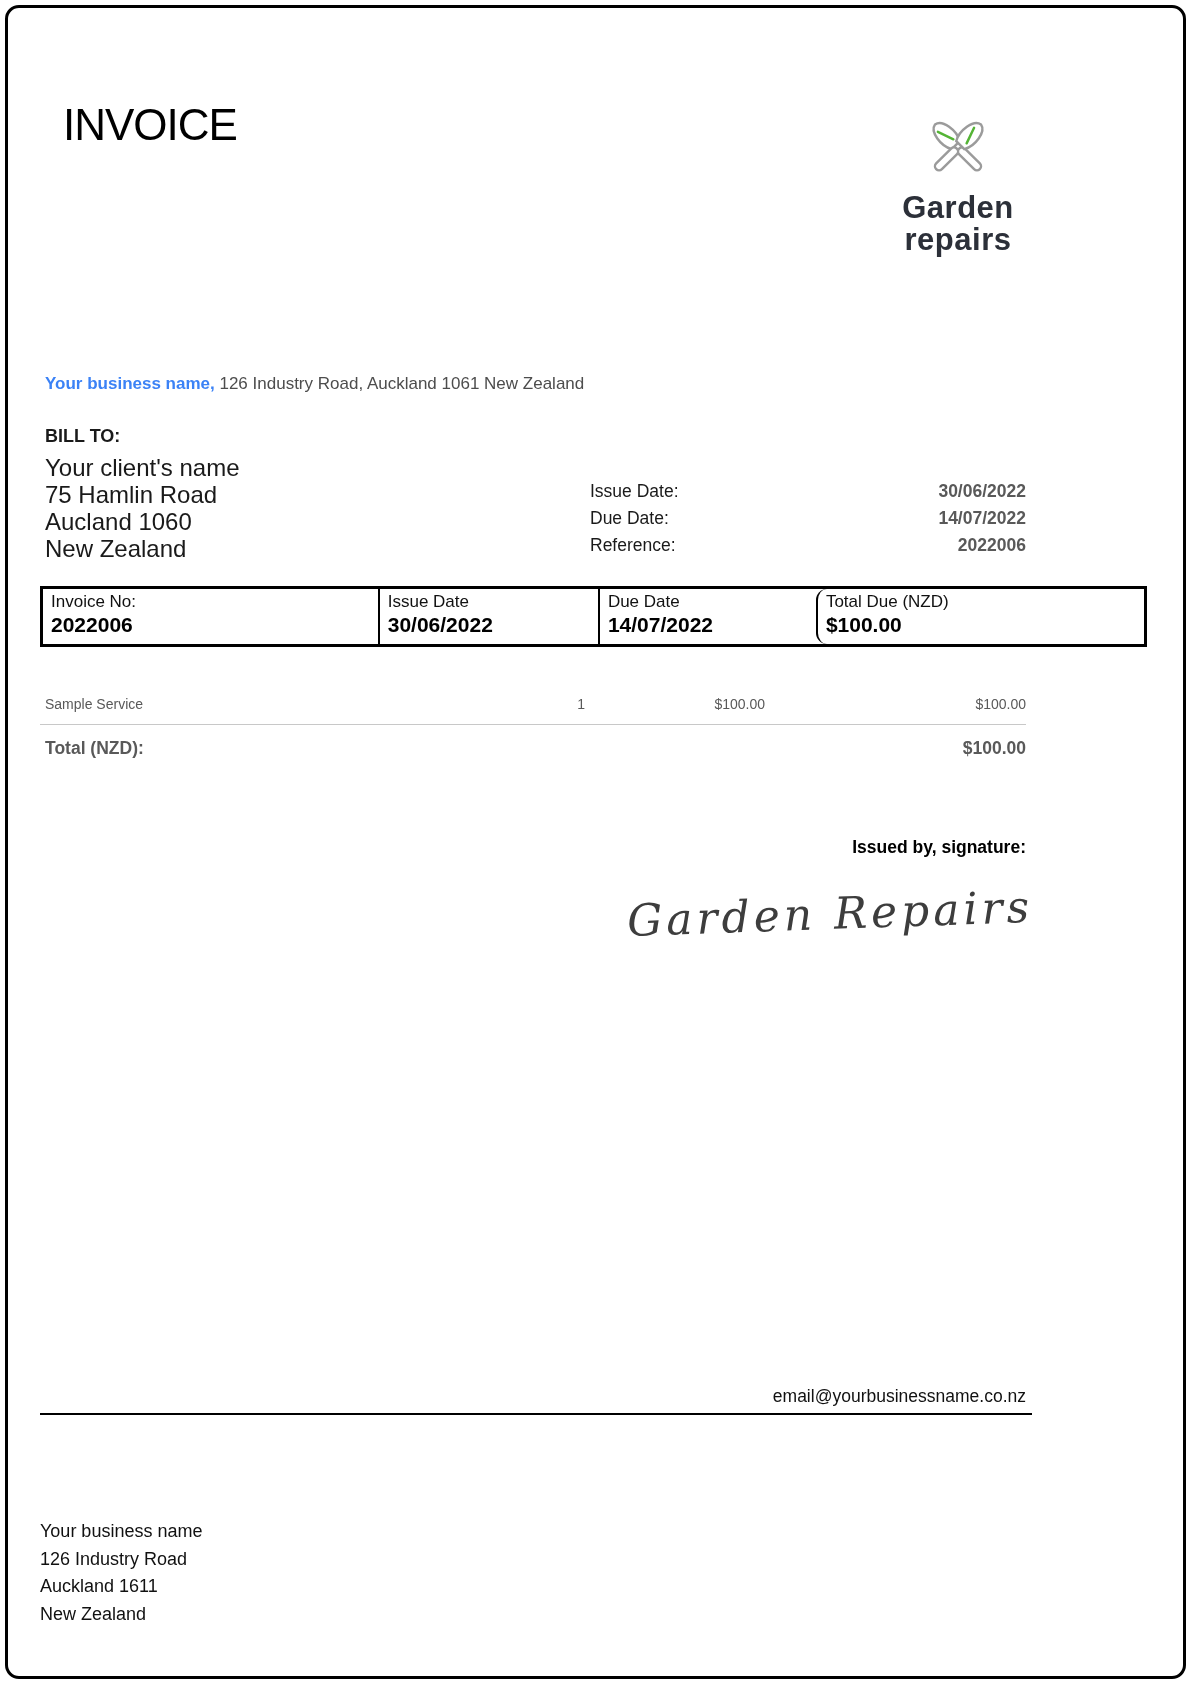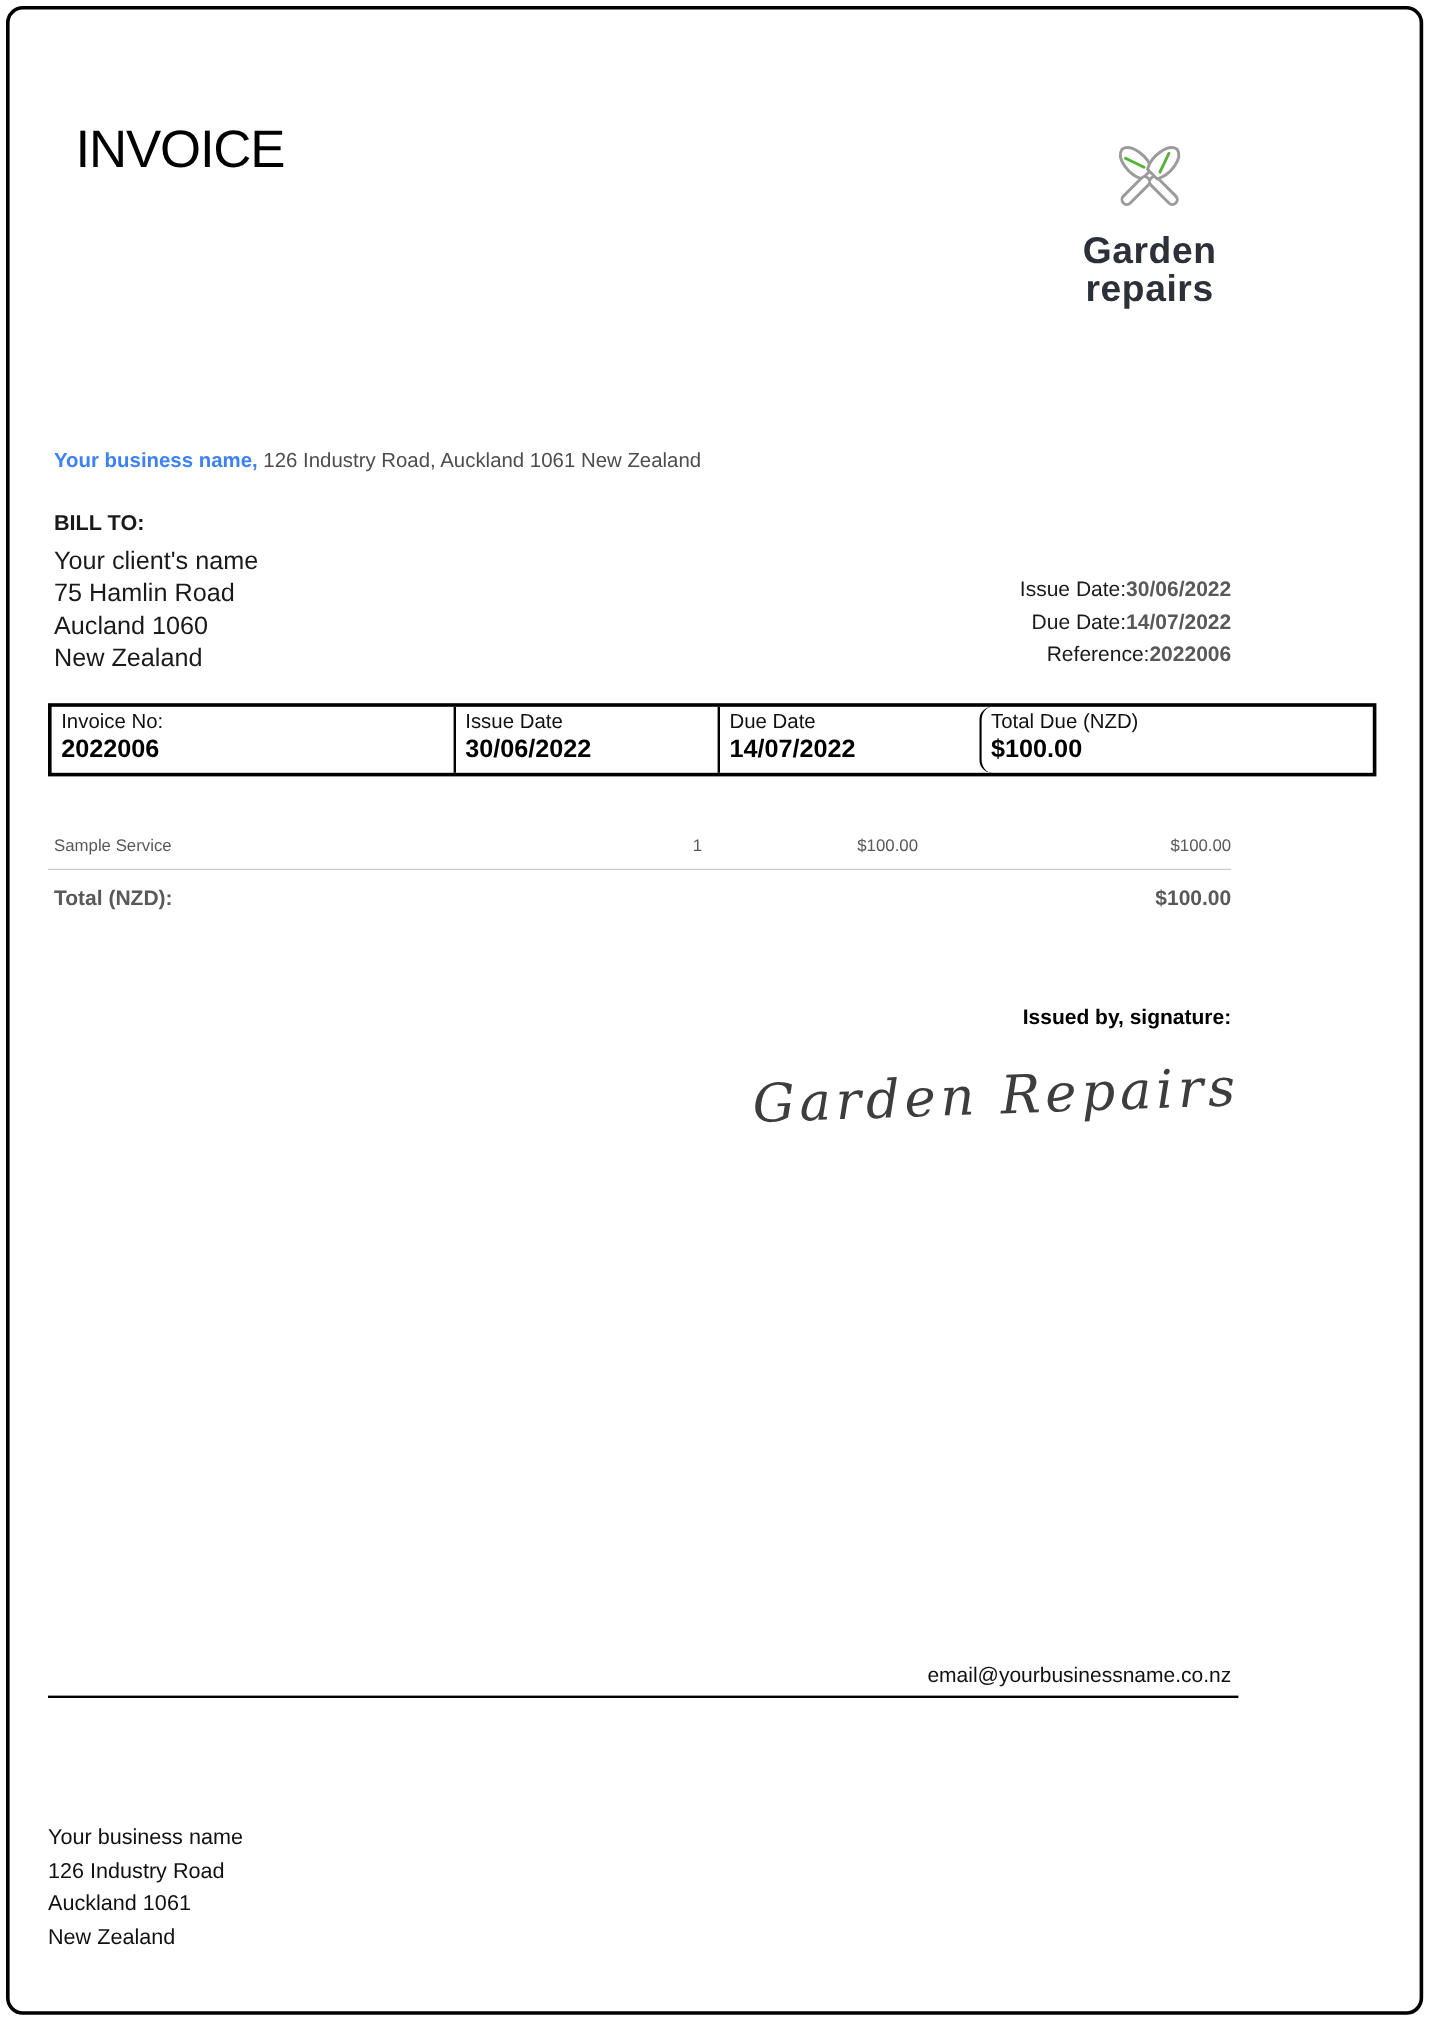--- a/index.html
+++ b/index.html
@@ -18,23 +18,23 @@
   }
   .logo {
     position:absolute; left:880px; top:110px; width:156px;
     display:flex; flex-direction:column; align-items:center;
   }
   .logo-text { font-weight:700; font-size:31px; line-height:32px; color:#2c3039; letter-spacing:0.5px; }
   .biz-line { position:absolute; left:45px; top:374px; font-size:17px; color:#4d4d4d; }
   .biz-line b { color:#3b82f6; }
   .billto { position:absolute; left:45px; top:426px; }
   .billto .lbl { font-weight:700; font-size:18px; margin-bottom:7px; }
-  .billto .line { font-size:21px; line-height:27px; }
+  .billto .line { font-size:24px; line-height:27px; }
   .meta { position:absolute; left:590px; top:481px; width:436px; }
-  .meta-row { display:flex; justify-content:flex-end; height:27px; font-size:17.5px; }
+  .meta-row { display:flex; justify-content:space-between; height:27px; font-size:17.5px; }
   .meta-row .val { font-weight:700; color:#595959; }
   .summary {
     position:absolute; left:40px; top:586px; width:1107px;
     border:3px solid #000; display:flex;
   }
   .sum-cell { padding:3px 8px 7px 8px; border-left:2px solid #000; }
   .sum-cell:first-child { border-left:none; }
   .sum-cell .sl { font-size:17px; color:#111; }
   .sum-cell .sv { font-size:21px; font-weight:700; color:#000; margin-top:1px; }
   .c1 { width:30.4%; } .c2 { width:20%; } .c3 { width:19.8%; } .c4 { width:29.8%;border-radius:11px; }
@@ -148,16 +148,16 @@
 
   <div class="sig-label">Issued by, signature:</div>
   <div class="sig-script">Garden Repairs</div>
 
   <div class="email">email@yourbusinessname.co.nz</div>
   <div class="footer-rule"></div>
 
   <div class="footer-addr">
     <div>Your business name</div>
     <div>126 Industry Road</div>
-    <div>Auckland 1061</div>
+    <div>Auckland 1611</div>
     <div>New Zealand</div>
   </div>
 </div>
 
 </body></html>

